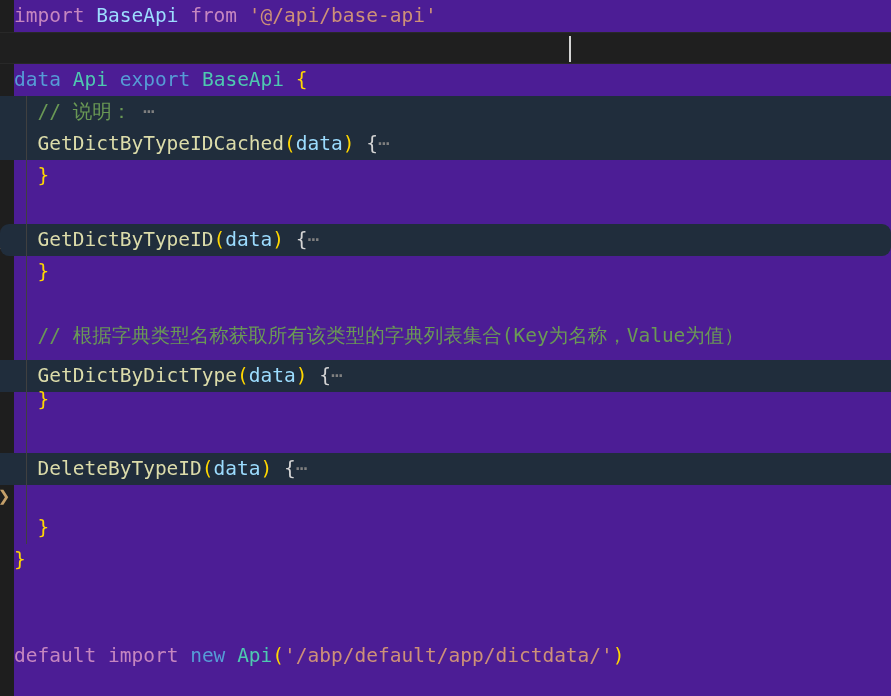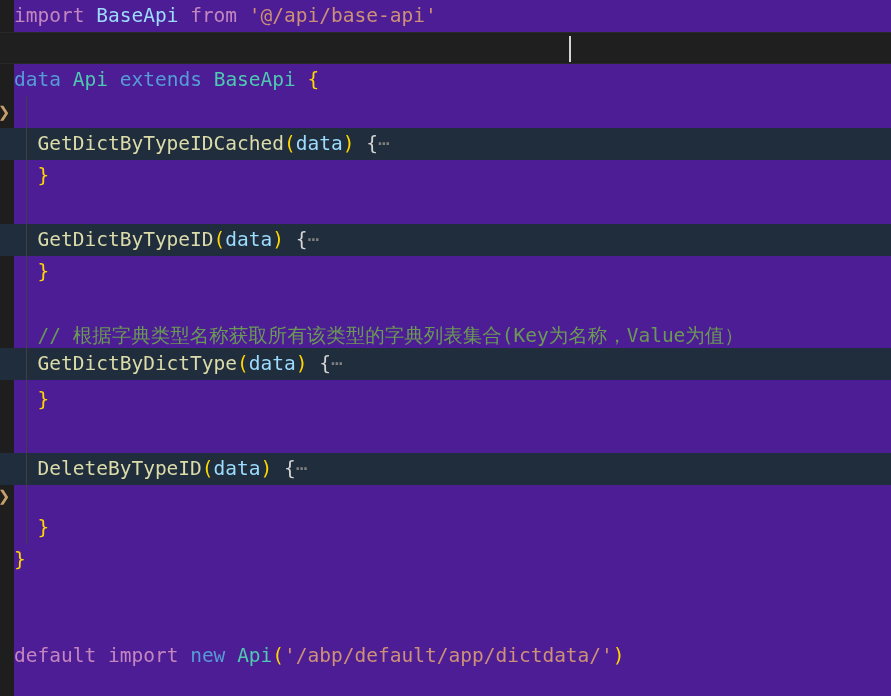--- a/index.html
+++ b/index.html
@@ -121,29 +121,30 @@
   <div class="gutter">
       <div class="fold-chevron" style="top: 96px;">❯</div>
       <div class="fold-chevron" style="top: 128px;">❯</div>
       <div class="fold-chevron" style="top: 224px;">❯</div>
       <div class="fold-chevron" style="top: 352px;">❯</div>
       <div class="fold-chevron" style="top: 480px;">❯</div>
     </div>
   <div class="lines" id="lines">
       <div class="line" style="top: 0px;"><span class="txt"><span class="kw">import</span><span class="punct"> </span><span class="ident">BaseApi</span><span class="punct"> </span><span class="kw">from</span><span class="punct"> </span><span class="str">'@/api/base-api'</span></span></div>
       <div class="line current" style="top: 32px;"><div class="caret" style="left: 569px;"></div></div>
-      <div class="line" style="top: 64px;"><span class="txt"><span class="kw2">data</span><span class="punct"> </span><span class="type">Api</span><span class="punct"> </span><span class="kw2">extends</span><span class="punct"> </span><span class="type">BaseApi</span><span class="punct"> </span><span class="paren1">{</span></span></div>
+      <div class="line" style="top: 64px;"><span class="txt"><span class="kw2">data</span><span class="punct"> </span><span class="type">Api</span><span class="punct"> </span><span class="kw2">export</span><span class="punct"> </span><span class="type">BaseApi</span><span class="punct"> </span><span class="paren1">{</span></span></div>
+      <div class="line folded" style="top: 96px;"><span class="txt"><span class="punct">  </span><span class="comment">// 说明：</span><span class="punct"> </span><span class="fold-dots">⋯</span></span></div>
       <div class="line folded" style="top: 128px; text-align: right;"><span class="txt"><span class="punct">  </span><span class="func">GetDictByTypeIDCached</span><span class="paren1">(</span><span class="ident">data</span><span class="paren1">)</span><span class="punct"> </span><span class="brace">{</span><span class="fold-dots">⋯</span></span></div>
       <div class="line" style="top: 160px;"><span class="txt"><span class="punct">  </span><span class="paren1">}</span></span></div>
       <div class="line" style="top: 192px;"><span class="txt"><span class="punct">  </span></span></div>
-      <div class="line folded" style="top: 224px;"><span class="txt"><span class="punct">  </span><span class="func">GetDictByTypeID</span><span class="paren1">(</span><span class="ident">data</span><span class="paren1">)</span><span class="punct"> </span><span class="brace">{</span><span class="fold-dots">⋯</span></span></div>
+      <div class="line folded" style="top: 224px; border-radius: 9px;"><span class="txt"><span class="punct">  </span><span class="func">GetDictByTypeID</span><span class="paren1">(</span><span class="ident">data</span><span class="paren1">)</span><span class="punct"> </span><span class="brace">{</span><span class="fold-dots">⋯</span></span></div>
       <div class="line" style="top: 256px;"><span class="txt"><span class="punct">  </span><span class="paren1">}</span></span></div>
       <div class="line" style="top: 288px;"><span class="txt"></span></div>
       <div class="line" style="top: 320px;"><span class="txt"><span class="punct">  </span><span class="comment">// 根据字典类型名称获取所有该类型的字典列表集合(Key为名称，Value为值）</span></span></div>
-      <div class="line folded" style="top: 348px;"><span class="txt"><span class="punct">  </span><span class="func">GetDictByDictType</span><span class="paren1">(</span><span class="ident">data</span><span class="paren1">)</span><span class="punct"> </span><span class="brace">{</span><span class="fold-dots">⋯</span></span></div>
+      <div class="line folded" style="top: 360px;"><span class="txt"><span class="punct">  </span><span class="func">GetDictByDictType</span><span class="paren1">(</span><span class="ident">data</span><span class="paren1">)</span><span class="punct"> </span><span class="brace">{</span><span class="fold-dots">⋯</span></span></div>
       <div class="line" style="top: 384px;"><span class="txt"><span class="punct">  </span><span class="paren1">}</span></span></div>
       <div class="line" style="top: 416px;"><span class="txt"></span></div>
       <div class="line" style="top: 448px;"><span class="txt"><span class="punct">  </span></span></div>
       <div class="line folded" style="top: 453px;"><span class="txt"><span class="punct">  </span><span class="func">DeleteByTypeID</span><span class="paren1">(</span><span class="ident">data</span><span class="paren1">)</span><span class="punct"> </span><span class="brace">{</span><span class="fold-dots">⋯</span></span></div>
       <div class="line" style="top: 512px;"><span class="txt"><span class="punct">  </span><span class="paren1">}</span></span></div>
       <div class="line" style="top: 544px;"><span class="txt"><span class="paren1">}</span></span></div>
       <div class="line" style="top: 576px;"><span class="txt"></span></div>
       <div class="line" style="top: 640px;"><span class="txt"><span class="kw">default</span><span class="punct"> </span><span class="kw">import</span><span class="punct"> </span><span class="kw2">new</span><span class="punct"> </span><span class="type">Api</span><span class="paren1">(</span><span class="str">'/abp/default/app/dictdata/'</span><span class="paren1">)</span></span></div>
     </div>
 <div class="indent-guide" style="top: 96px; height: 448px;"></div>

